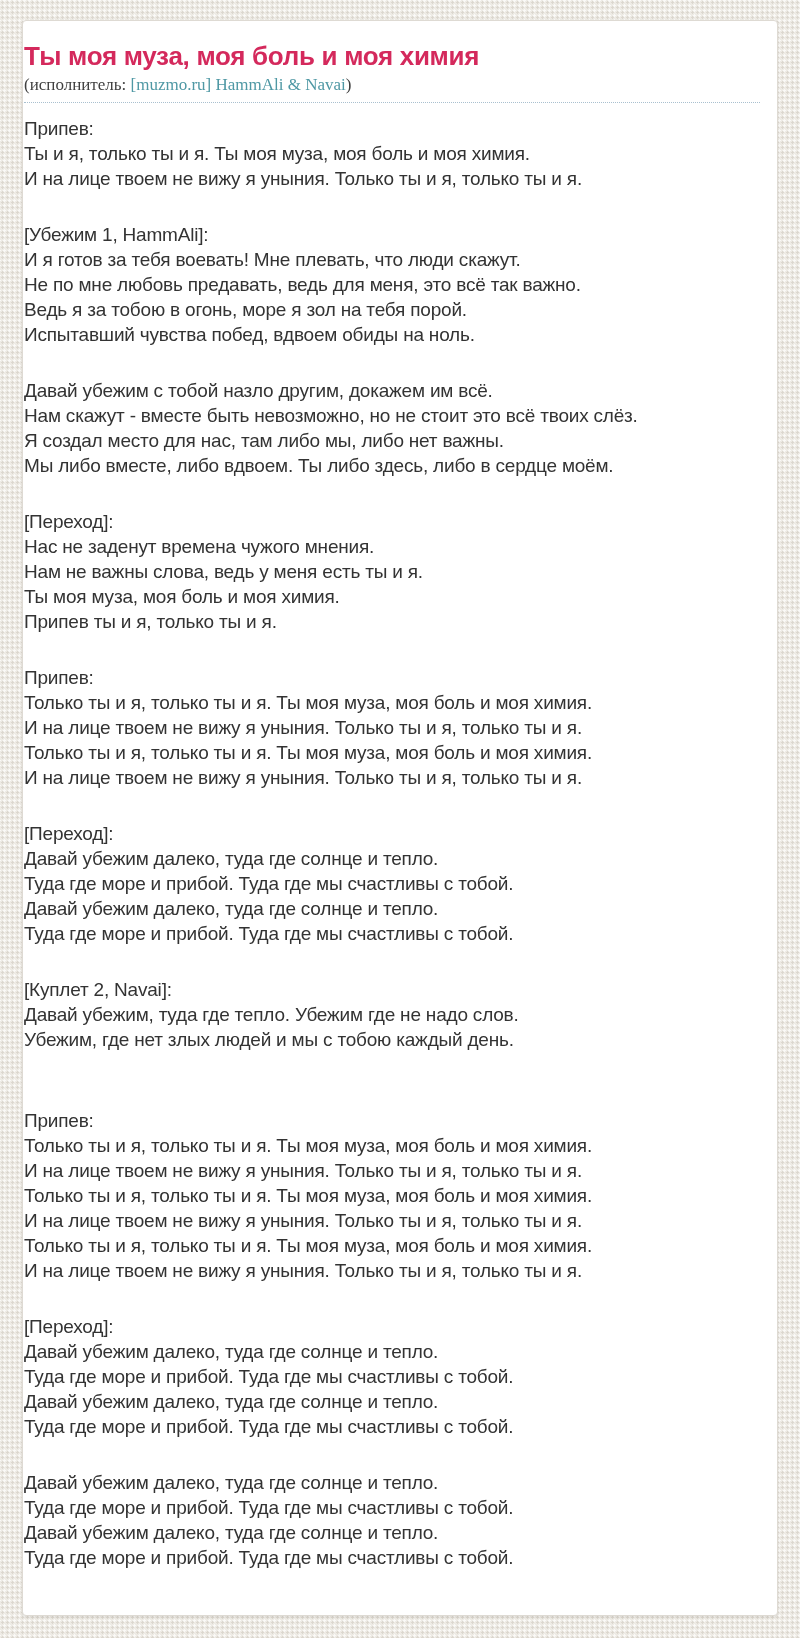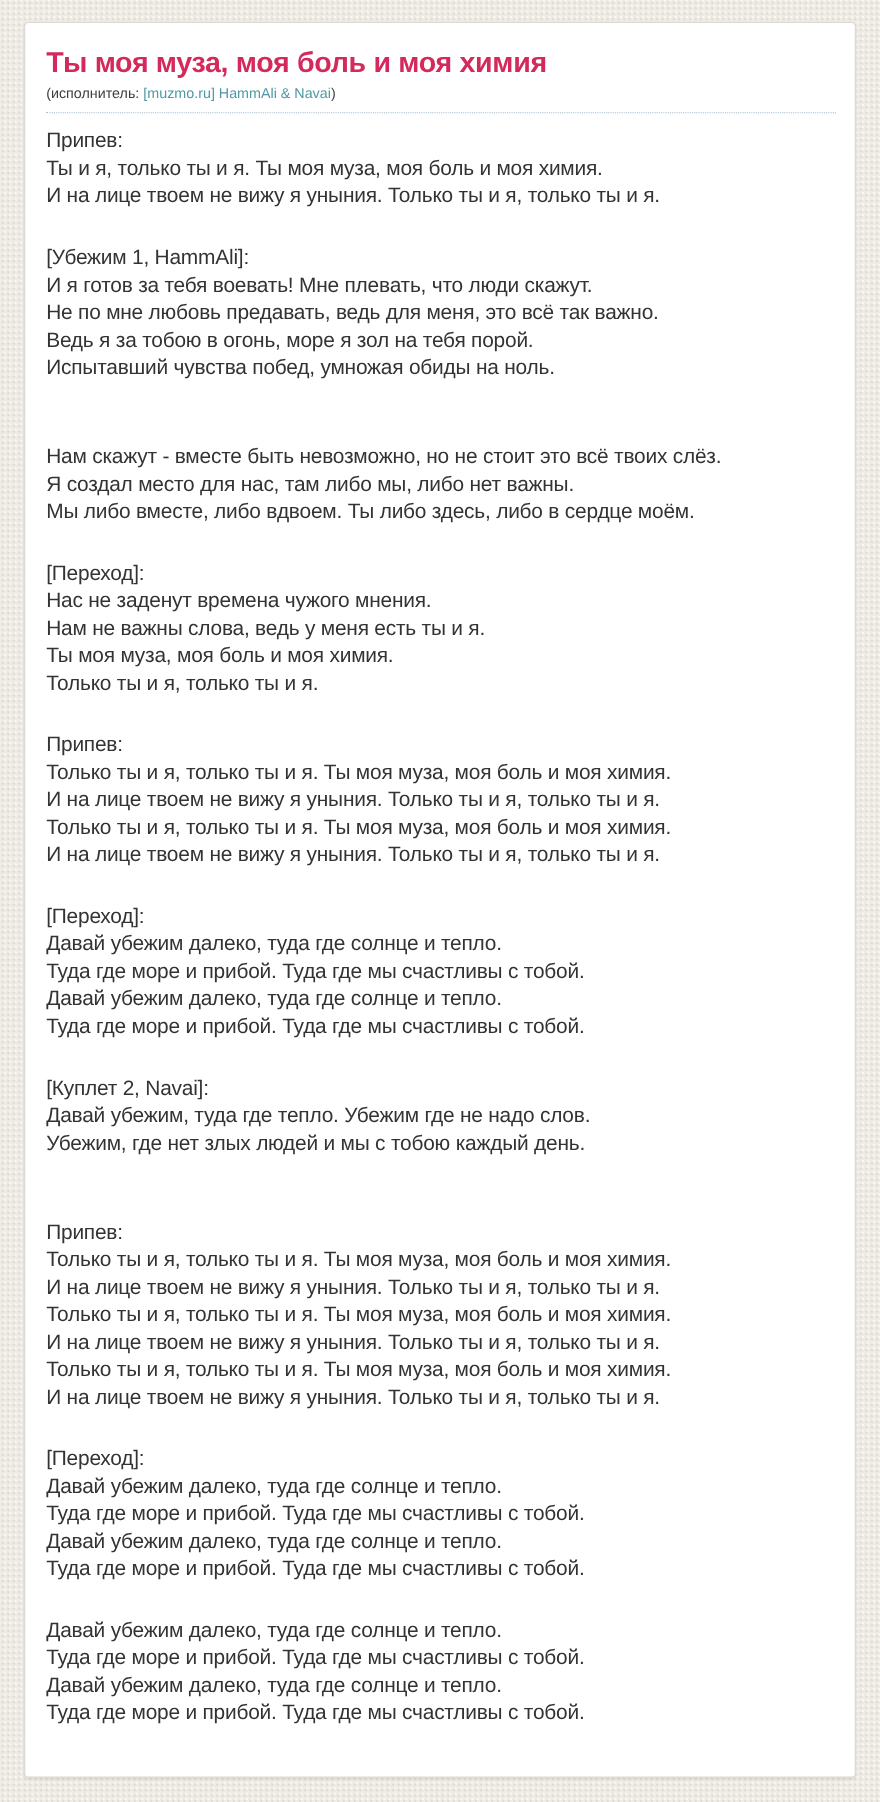--- a/index.html
+++ b/index.html
@@ -15,37 +15,38 @@
     font-family: "Liberation Sans", "DejaVu Sans", sans-serif;
   }
   .card {
     width: 756px;
     margin: 20px auto 22px auto;
     min-height: 1596px;
     background: #ffffff;
     border: 1px solid #dedad3;
     border-radius: 4px;
     box-shadow: 0 1px 3px rgba(0,0,0,0.10);
-    padding: 20px 17px 24px 19px;
+    padding: 20px 17px 24px 1px;
   }
   h1.title {
     font-size: 26px;
     line-height: 30px;
     font-weight: bold;
     color: #d4295c;
     letter-spacing: -0.3px;
     margin: 0 0 3px 0;
   }
   .artist-line {
-    font-size: 13px;
+    font-size: 17px;
     line-height: 21px;
     color: #3f3f3f;
     padding-bottom: 7px;
     border-bottom: 1px dotted #a9c0cf;
     margin-bottom: 13px;
+    font-family: Liberation Serif, serif;
   }
   .artist-line a {
     color: #4f98a4;
     text-decoration: none;
     cursor: pointer;
   }
   .lyrics {
     font-size: 19px;
     line-height: 25px;
     color: #333333;
@@ -62,23 +63,23 @@
 
     <h1 class="title">Ты моя муза, моя боль и моя химия</h1>
 
     <div class="artist-line">
       <span>(исполнитель:</span>
       <a href="#">[muzmo.ru] HammAli &amp; Navai</a><span>)</span>
     </div>
 
     <div id="lyrics" class="lyrics">
         <p class="block"><span>Припев:</span><br><span>Ты и я, только ты и я. Ты моя муза, моя боль и моя химия.</span><br><span>И на лице твоем не вижу я уныния. Только ты и я, только ты и я.</span></p>
-        <p class="block"><span>[Убежим 1, HammAli]:</span><br><span>И я готов за тебя воевать! Мне плевать, что люди скажут.</span><br><span>Не по мне любовь предавать, ведь для меня, это всё так важно.</span><br><span>Ведь я за тобою в огонь, море я зол на тебя порой.</span><br><span>Испытавший чувства побед, умножая обиды на ноль.</span></p>
-        <p class="block"><br><span>Нам скажут - вместе быть невозможно, но не стоит это всё твоих слёз.</span><br><span>Я создал место для нас, там либо мы, либо нет важны.</span><br><span>Мы либо вместе, либо вдвоем. Ты либо здесь, либо в сердце моём.</span></p>
-        <p class="block"><span>[Переход]:</span><br><span>Нас не заденут времена чужого мнения.</span><br><span>Нам не важны слова, ведь у меня есть ты и я.</span><br><span>Ты моя муза, моя боль и моя химия.</span><br><span>Только ты и я, только ты и я.</span></p>
+        <p class="block"><span>[Убежим 1, HammAli]:</span><br><span>И я готов за тебя воевать! Мне плевать, что люди скажут.</span><br><span>Не по мне любовь предавать, ведь для меня, это всё так важно.</span><br><span>Ведь я за тобою в огонь, море я зол на тебя порой.</span><br><span>Испытавший чувства побед, вдвоем обиды на ноль.</span></p>
+        <p class="block"><span>Давай убежим с тобой назло другим, докажем им всё.</span><br><span>Нам скажут - вместе быть невозможно, но не стоит это всё твоих слёз.</span><br><span>Я создал место для нас, там либо мы, либо нет важны.</span><br><span>Мы либо вместе, либо вдвоем. Ты либо здесь, либо в сердце моём.</span></p>
+        <p class="block"><span>[Переход]:</span><br><span>Нас не заденут времена чужого мнения.</span><br><span>Нам не важны слова, ведь у меня есть ты и я.</span><br><span>Ты моя муза, моя боль и моя химия.</span><br><span>Припев ты и я, только ты и я.</span></p>
         <p class="block"><span>Припев:</span><br><span>Только ты и я, только ты и я. Ты моя муза, моя боль и моя химия.</span><br><span>И на лице твоем не вижу я уныния. Только ты и я, только ты и я.</span><br><span>Только ты и я, только ты и я. Ты моя муза, моя боль и моя химия.</span><br><span>И на лице твоем не вижу я уныния. Только ты и я, только ты и я.</span></p>
         <p class="block"><span>[Переход]:</span><br><span>Давай убежим далеко, туда где солнце и тепло.</span><br><span>Туда где море и прибой. Туда где мы счастливы с тобой.</span><br><span>Давай убежим далеко, туда где солнце и тепло.</span><br><span>Туда где море и прибой. Туда где мы счастливы с тобой.</span></p>
         <p class="block"><span>[Куплет 2, Navai]:</span><br><span>Давай убежим, туда где тепло. Убежим где не надо слов.</span><br><span>Убежим, где нет злых людей и мы с тобою каждый день.</span><br><br></p>
         <p class="block"><span>Припев:</span><br><span>Только ты и я, только ты и я. Ты моя муза, моя боль и моя химия.</span><br><span>И на лице твоем не вижу я уныния. Только ты и я, только ты и я.</span><br><span>Только ты и я, только ты и я. Ты моя муза, моя боль и моя химия.</span><br><span>И на лице твоем не вижу я уныния. Только ты и я, только ты и я.</span><br><span>Только ты и я, только ты и я. Ты моя муза, моя боль и моя химия.</span><br><span>И на лице твоем не вижу я уныния. Только ты и я, только ты и я.</span></p>
         <p class="block"><span>[Переход]:</span><br><span>Давай убежим далеко, туда где солнце и тепло.</span><br><span>Туда где море и прибой. Туда где мы счастливы с тобой.</span><br><span>Давай убежим далеко, туда где солнце и тепло.</span><br><span>Туда где море и прибой. Туда где мы счастливы с тобой.</span></p>
         <p class="block"><span>Давай убежим далеко, туда где солнце и тепло.</span><br><span>Туда где море и прибой. Туда где мы счастливы с тобой.</span><br><span>Давай убежим далеко, туда где солнце и тепло.</span><br><span>Туда где море и прибой. Туда где мы счастливы с тобой.</span></p>
       </div>
 
   </div>
 </div>

